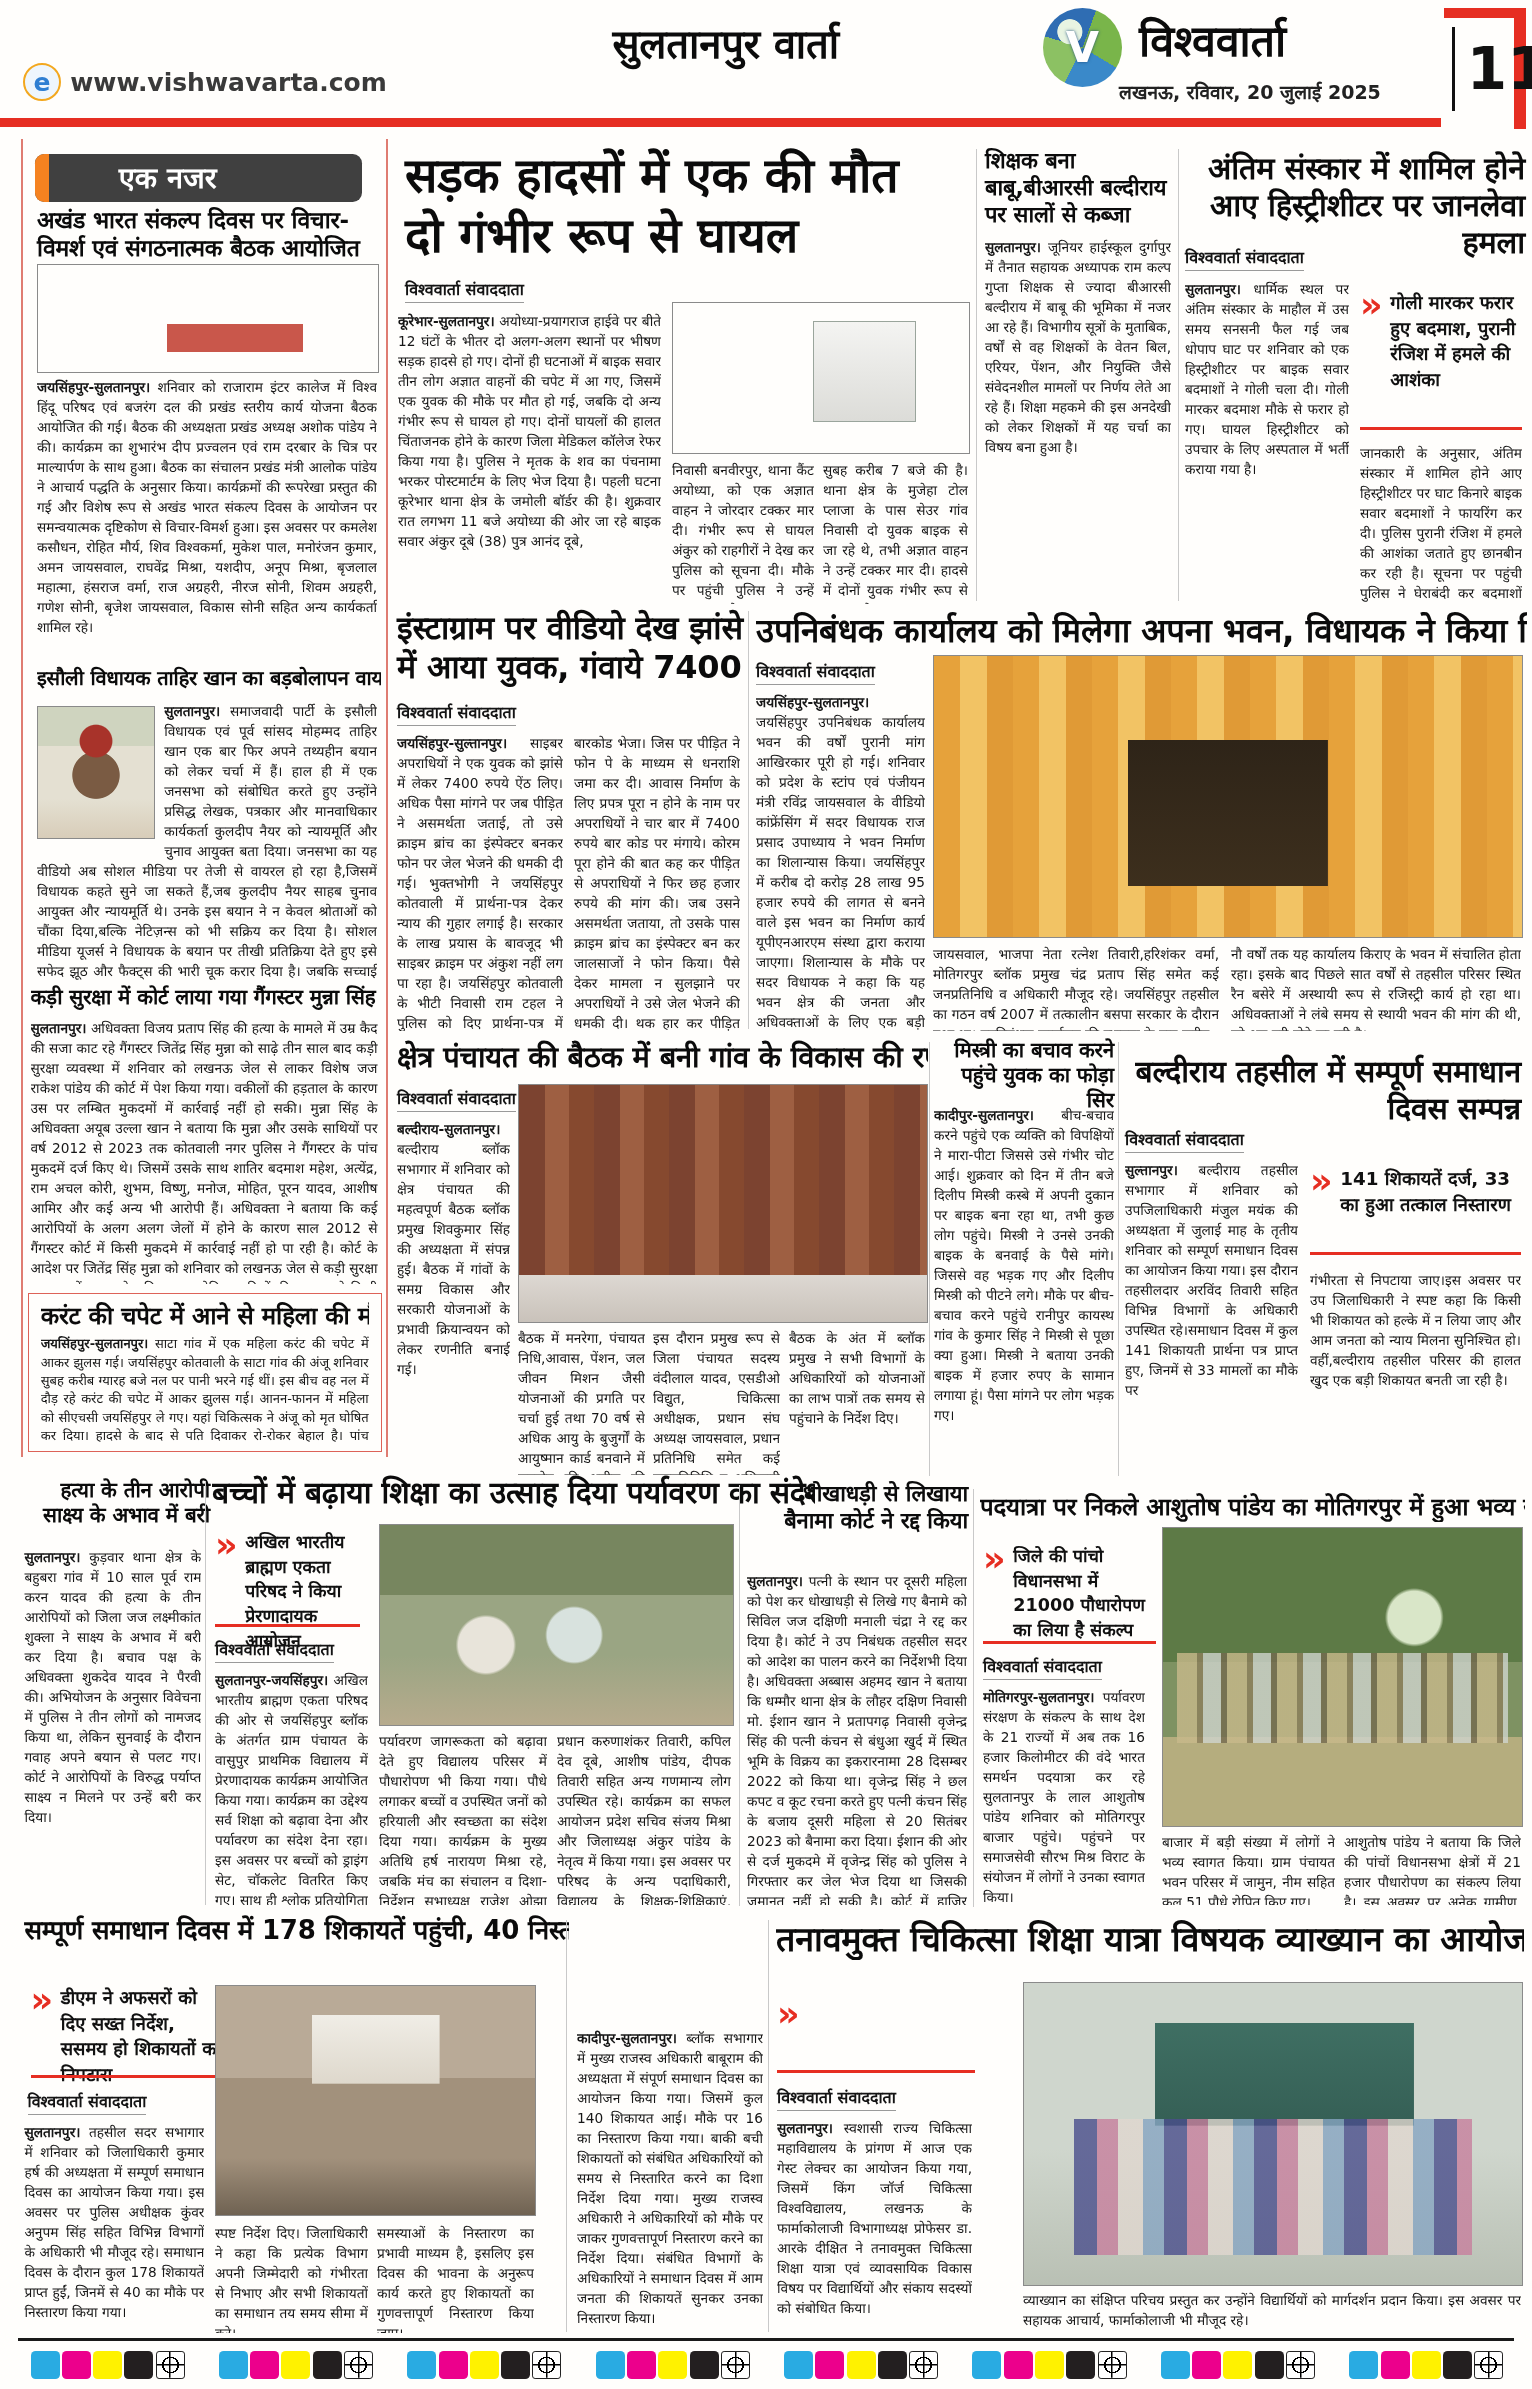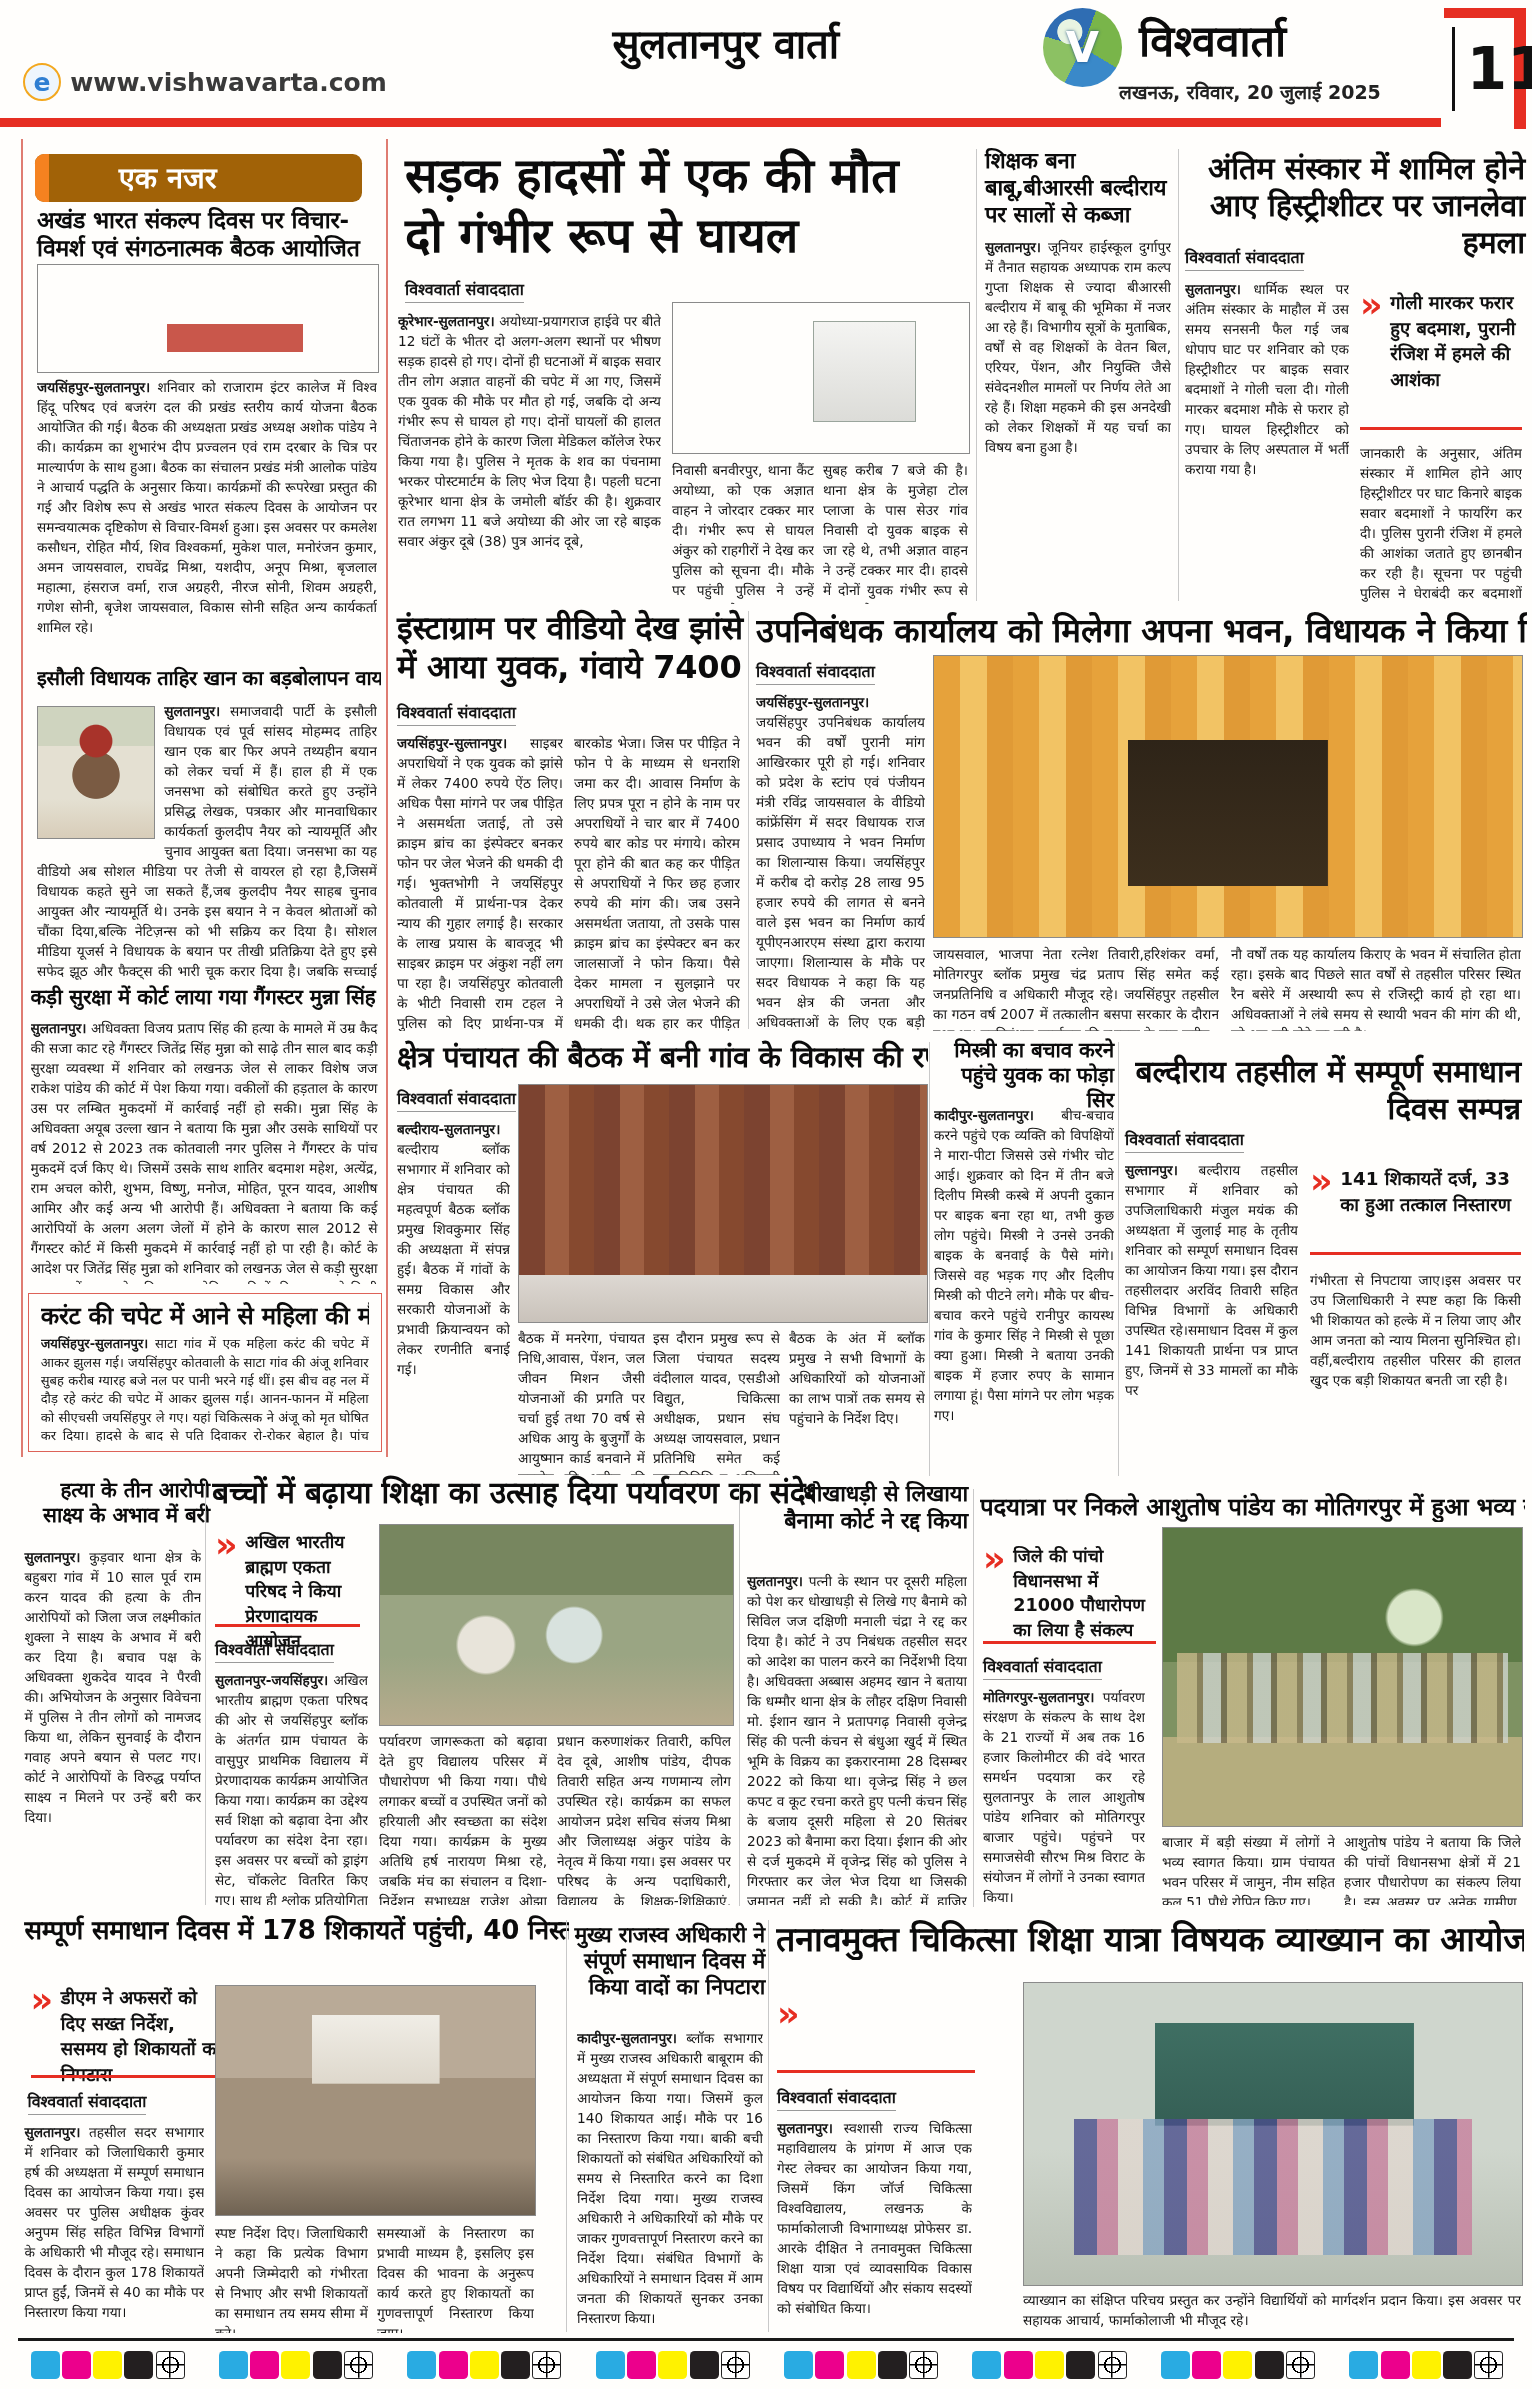--- a/index.html
+++ b/index.html
@@ -25,21 +25,21 @@
   .ph-amb::after{content:"";position:absolute;right:18%;top:12%;width:34%;height:66%;background:linear-gradient(#f4f4f2,#dcdcd8);border:1.5px solid #9aa59c;}
   .ph-portrait{background:radial-gradient(circle at 50% 26%,#a8332a 0 14%,transparent 15%),radial-gradient(circle at 50% 52%,#7a5b43 0 26%,transparent 27%),linear-gradient(180deg,#cfd4bf 0 30%,#e4e0d2 30% 70%,#d8cdb9 100%);}
   .ph-plaque{background:linear-gradient(#2e2418,#3d2f1d) 50% 62%/34% 52% no-repeat,repeating-linear-gradient(90deg,#e6a23b 0 26px,#f2c364 26px 53px,#e09a36 53px 79px);}
   .ph-meeting{background:linear-gradient(#ddd8d2,#c9c2ba) 0 100%/100% 20% no-repeat,repeating-linear-gradient(90deg,#7c4330 0 26px,#9e5f42 26px 50px,#86492f 50px 75px);}
   .ph-school{background:radial-gradient(circle at 30% 60%,#e8e4da 0 10%,transparent 11%),radial-gradient(circle at 55% 55%,#d8e2de 0 12%,transparent 13%),linear-gradient(180deg,#77865f 0 35%,#9aa583 35% 65%,#b7ab8d 100%);}
   .ph-field{background:radial-gradient(circle at 70% 30%,#d9e6c8 0 8%,transparent 9%),linear-gradient(180deg,#5d7a46 0 45%,#7e9262 45% 70%,#b5ad7e 70% 100%);}
   .ph-field::after{content:"";position:absolute;left:4%;top:42%;width:92%;height:30%;background:repeating-linear-gradient(90deg,#c8b98b 0 20px,#8d7f5c 20px 26px,#cfd4cd 26px 44px,#746a4f 44px 50px);opacity:.8;}
   .ph-office{background:linear-gradient(#f0ede6,#ded8cc) 50% 18%/40% 30% no-repeat,linear-gradient(180deg,#b9aa97 0 40%,#a2917c 40% 75%,#6f6252 100%);}
   .ph-class{background:linear-gradient(#3f6f63,#355f55) 55% 20%/52% 34% no-repeat,linear-gradient(180deg,#cfd6cd 0 55%,#b9c0b4 100%);}
   .ph-class::after{content:"";position:absolute;left:10%;top:45%;width:80%;height:45%;background:repeating-linear-gradient(90deg,#4a4e8c 0 23px,#c77f9d 23px 44px,#e0d7cf 44px 69px,#87a5c2 69px 90px);opacity:.8;}
-  .ek-label{display:flex;align-items:center;background:#a16207;border-radius:9.2px;overflow:hidden;}
+  .ek-label{display:flex;align-items:center;background:#404040;border-radius:9.2px;overflow:hidden;}
   .ek-label .tab{width:13.7px;align-self:stretch;background:#f58220;}
   .ek-label .txt{color:#fff;font-weight:bold;font-size:29px;padding:3.1px 0 6.1px 70px;}
   .dbox{border:1.5px solid #dd6257;padding:7.6px 12.2px;}
   .ie{width:34px;height:34px;border-radius:50%;border:2.3px solid #f3a81f;display:flex;align-items:center;justify-content:center;color:#2f7fd2;font-weight:bold;font-size:25px;background:#eef6fd;}
   .globe{width:79px;height:79px;border-radius:50%;background:radial-gradient(circle at 34% 30%,#e8f4e2 0 16%,transparent 17%),conic-gradient(from 20deg,#79b54a 0 28%,#3a89c9 28% 52%,#8cc163 52% 74%,#2f6db3 74% 100%);display:flex;align-items:center;justify-content:center;color:#fff;font-weight:bold;font-size:43px;text-shadow:0 0 3.1px #1c4c7c;}
   .pagenum{border-top:10.7px solid #e62e22;border-right:12.2px solid #e62e22;height:111px;width:70px;}
   .pagenum .num{margin-top:9.2px;margin-left:7.6px;border-left:3.1px solid #111;padding-left:12.2px;font-size:58px;font-weight:bold;line-height:84px;color:#111;}
   .cmyk{display:flex;justify-content:space-between;}
   .cgrp{display:flex;gap:2.3px;}
   .sq{width:29px;height:27.5px;}
@@ -280,21 +280,20 @@
   <div class="abs photo ph-office" style="left:215px;top:1985px;width:319px;height:229px;"></div>
   <div class="abs btxt" style="left:215px;top:2223px;width:153px;height:110px;">
     <span>स्पष्ट निर्देश दिए। जिलाधिकारी ने कहा कि प्रत्येक विभाग अपनी जिम्मेदारी को गंभीरता से निभाए और सभी शिकायतों का समाधान तय समय सीमा में करे।</span>
   </div>
   <div class="abs btxt" style="left:377px;top:2223px;width:157px;height:110px;">
     <span>समस्याओं के निस्तारण का प्रभावी माध्यम है, इसलिए इस दिवस की भावना के अनुरूप कार्य करते हुए शिकायतों का गुणवत्तापूर्ण निस्तारण किया जाए।</span>
   </div>
 
   <div class="abs vr" style="left:566px;top:1920px;height:412px;"></div>
 
-  <div class="abs hl center" style="left:574px;top:1922px;width:191px;font-size:21.4px;">मुख्य राजस्व अधिकारी ने संपूर्ण समाधान दिवस में किया वादों का निपटारा</div>
   <div class="abs btxt" style="left:577px;top:2028px;width:186px;height:305px;">
     <b>कादीपुर-सुलतानपुर।</b>
     <span>ब्लॉक सभागार में मुख्य राजस्व अधिकारी बाबूराम की अध्यक्षता में संपूर्ण समाधान दिवस का आयोजन किया गया। जिसमें कुल 140 शिकायत आई। मौके पर 16 का निस्तारण किया गया। बाकी बची शिकायतों को संबंधित अधिकारियों को समय से निस्तारित करने का दिशा निर्देश दिया गया। मुख्य राजस्व अधिकारी ने अधिकारियों को मौके पर जाकर गुणवत्तापूर्ण निस्तारण करने का निर्देश दिया। संबंधित विभागों के अधिकारियों ने समाधान दिवस में आम जनता की शिकायतें सुनकर उनका निस्तारण किया।</span>
   </div>
 
   <div class="abs vr" style="left:768px;top:1920px;height:412px;"></div>
 
   <div class="abs hl nowrap" style="left:776px;top:1919px;width:748px;font-size:34px;">तनावमुक्त चिकित्सा शिक्षा यात्रा विषयक व्याख्यान का आयोजन</div>
   <div class="abs bullet" style="left:777px;top:1999px;width:229px;">
     <span class="chev">»</span>

